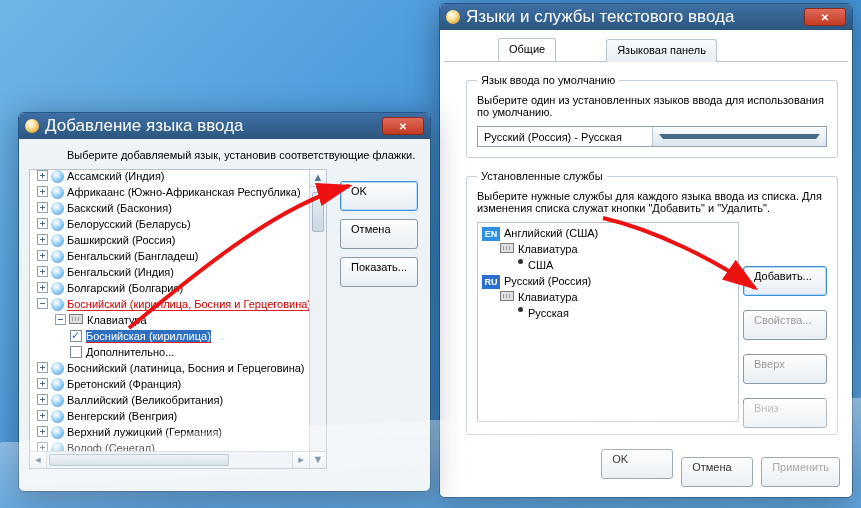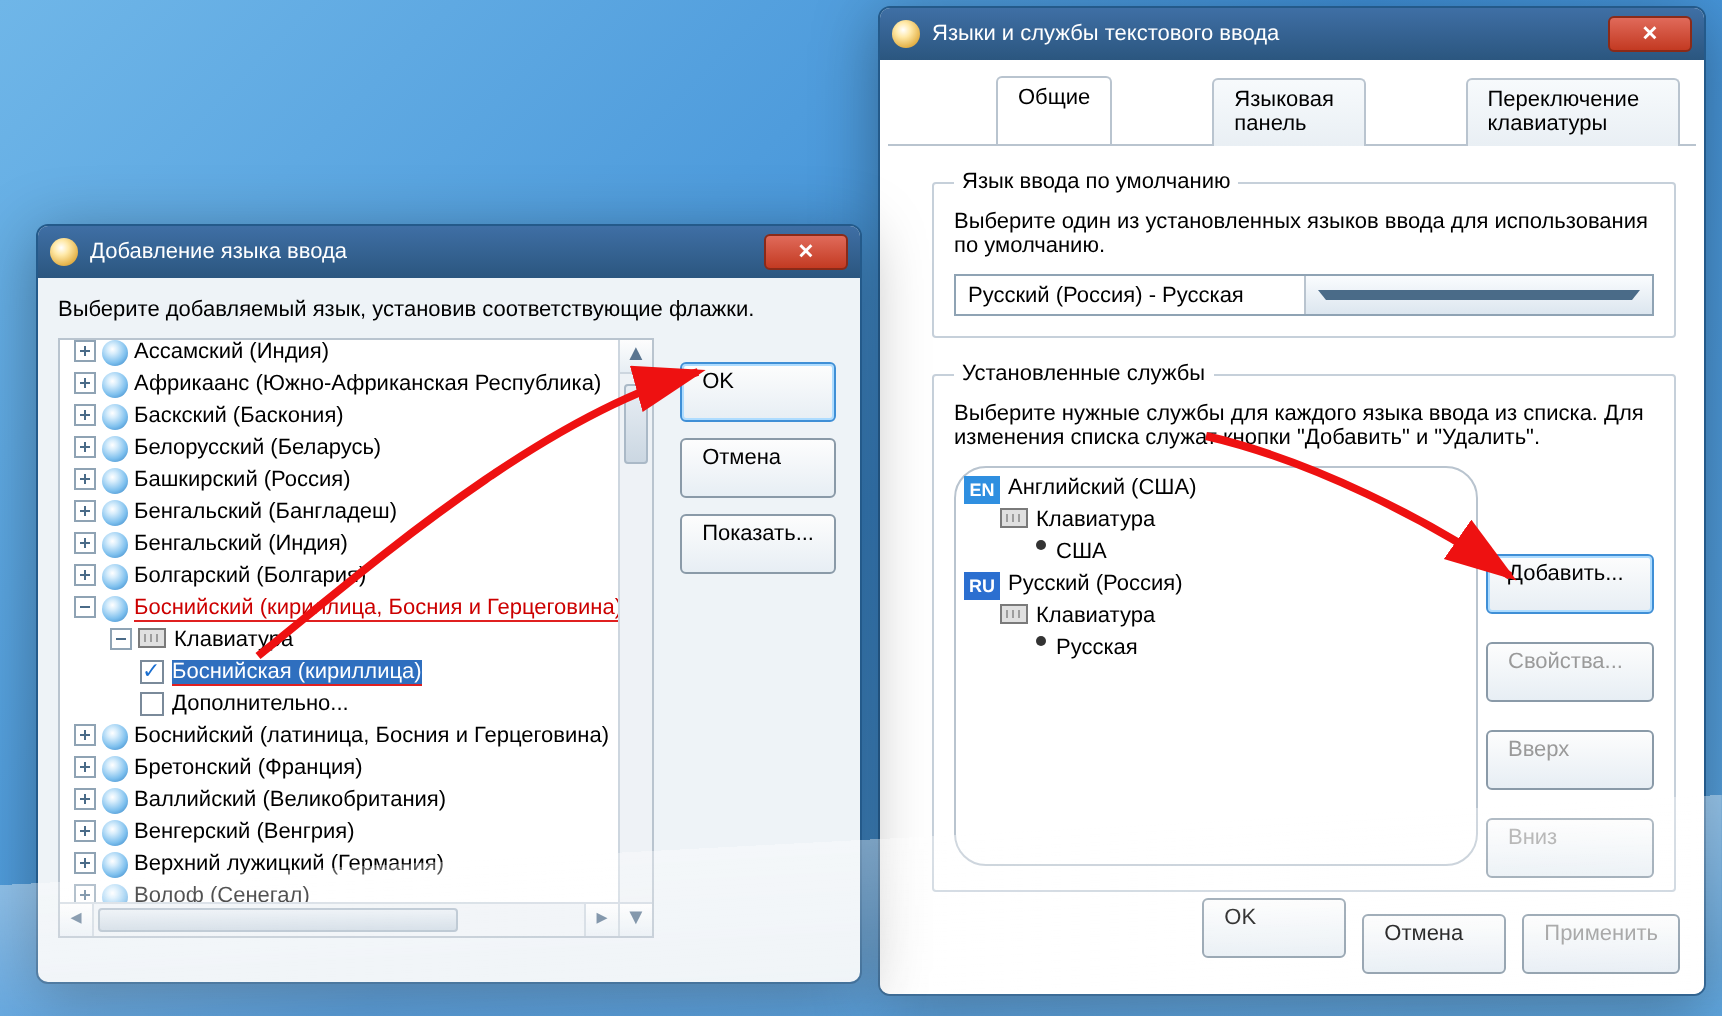--- a/index.html
+++ b/index.html
@@ -13,21 +13,21 @@
   body::after{content:"";position:absolute;left:0;top:420px;width:861px;height:120px;
     background:linear-gradient(to bottom,rgba(255,255,255,.35),rgba(255,255,255,0));
     transform:skewY(-3deg);}
   .shadow{filter:drop-shadow(0 6px 16px rgba(0,0,0,.35));}
   .window{position:absolute;background:#eef3f7;border:1px solid #245a8a;border-radius:6px;overflow:hidden;}
   .titlebar{height:26px;display:flex;align-items:center;padding:0 6px;
     background:linear-gradient(#3f6fa5,#2b567f);color:#fff;}
   .titleicon{width:14px;height:14px;border-radius:50%;
     background:radial-gradient(circle at 40% 35%,#fff 0,#ffe9a8 30%,#e5b44c 70%,#b8862f 100%);
     margin-right:6px;flex:0 0 auto;}
-  .titletext{flex:1;font-size:11px;}
+  .titletext{flex:1;font-size:17px;}
   .closebtn{width:42px;height:18px;border-radius:3px;
     background:linear-gradient(#e06a5a,#c33a22);border:1px solid #8a2a18;
     display:flex;align-items:center;justify-content:center;color:#fff;font-weight:bold;font-size:10px;}
   .body{padding:10px;}
   .btn{display:inline-block;min-width:72px;height:30px;line-height:19px;
     border:1px solid #8a9aa8;border-radius:3px;
     background:linear-gradient(#fdfdfd,#e7eef4);padding:0 10px;color:#000;cursor:default;}
   .btn.default{border-color:#3f8fd6;box-shadow:0 0 0 1px #aedcff inset;}
   .btn.disabled{color:#9a9a9a;}
   .btn + .btn{margin-top:8px;}
@@ -79,39 +79,38 @@
 <div class="window shadow" style="left:439px;top:3px;width:414px;height:495px;">
   <div class="titlebar">
     <span class="titleicon"></span>
     <span class="titletext">Языки и службы текстового ввода</span>
     <span class="closebtn">✕</span>
   </div>
   <div class="body" style="padding:4px 4px 0 4px;background:#fff;height:calc(100% - 26px);position:relative;">
     <div class="tabstrip">
       <div class="tab active">Общие</div>
       <div class="tab">Языковая панель</div>
-      <div class="tab">Переключение клавиатуры</div>
     </div>
     <div style="padding:12px 10px 0 10px;">
       <fieldset>
         <legend>Язык ввода по умолчанию</legend>
         <div style="margin-bottom:8px;">Выберите один из установленных языков ввода для использования по умолчанию.</div>
         <div class="combo">
           <span>Русский (Россия) - Русская</span>
           <span class="arr">
               <span class="tri"></span>
             </span>
         </div>
       </fieldset>
 
       <fieldset style="position:relative;padding-bottom:12px;">
         <legend>Установленные службы</legend>
         <div style="margin-bottom:8px;">Выберите нужные службы для каждого языка ввода из списка. Для изменения списка служат кнопки "Добавить" и "Удалить".</div>
 
-        <div class="panel" style="height:200px;width:262px;position:relative;padding:4px 0;border-radius:16px;">
+        <div class="panel" style="height:200px;width:262px;position:relative;padding:4px 0;">
           <div class="node">
               <span class="langbadge en">EN</span>
             <span>Английский (США)</span>
             </div>
           <div class="node ind1">
               <span class="kbico"></span>
             <span>Клавиатура</span>
             </div>
           <div class="node ind2">
               <span class="dot"></span>
@@ -147,21 +146,21 @@
   </div>
 </div>
 
 <div class="window shadow" style="left:18px;top:112px;width:413px;height:380px;">
   <div class="titlebar">
     <span class="titleicon"></span>
     <span class="titletext">Добавление языка ввода</span>
     <span class="closebtn">✕</span>
   </div>
   <div class="body" style="position:relative;height:calc(100% - 26px);">
-    <div style="margin-bottom:8px;">Выберите добавляемый язык, установив соответствующие флажки.</div>
+    <div style="margin-bottom:8px;margin-left:38px;">Выберите добавляемый язык, установив соответствующие флажки.</div>
 
     <div class="panel tree" style="width:298px;height:300px;position:relative;">
 
       <div class="scrollbar-v">
         <div class="sb-btn">▲</div>
         <div class="sb-thumb" style="top:22px;height:40px;"></div>
         <div class="sb-btn bot">▼</div>
       </div>
       <div class="scrollbar-h">
         <div class="sb-btn" style="width:17px;float:left;border-right:1px solid #cdd6df;border-bottom:none;">◂</div>

